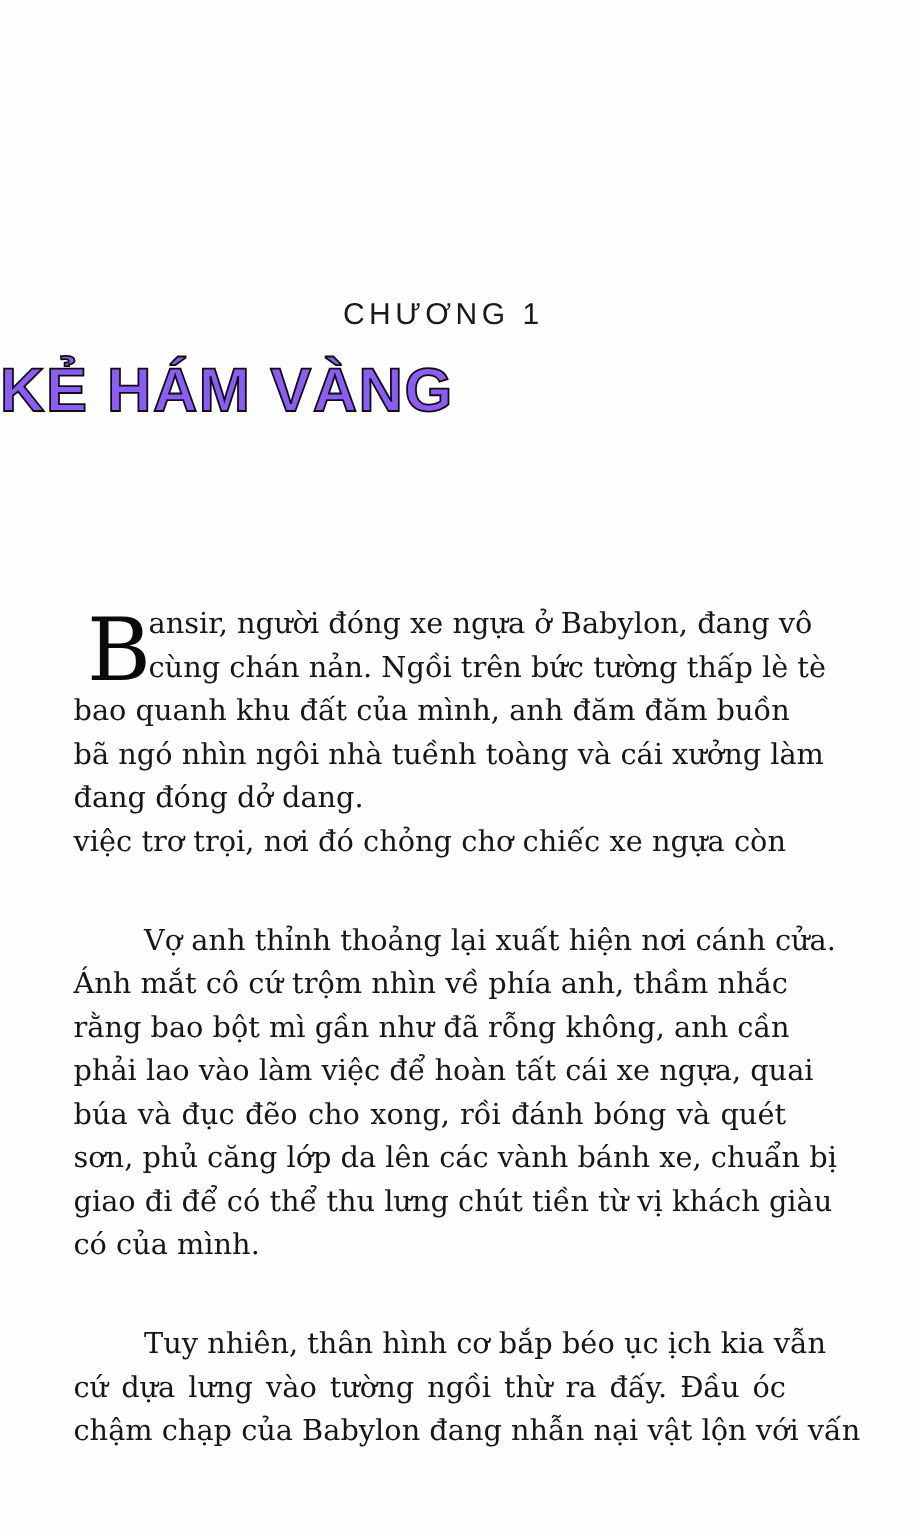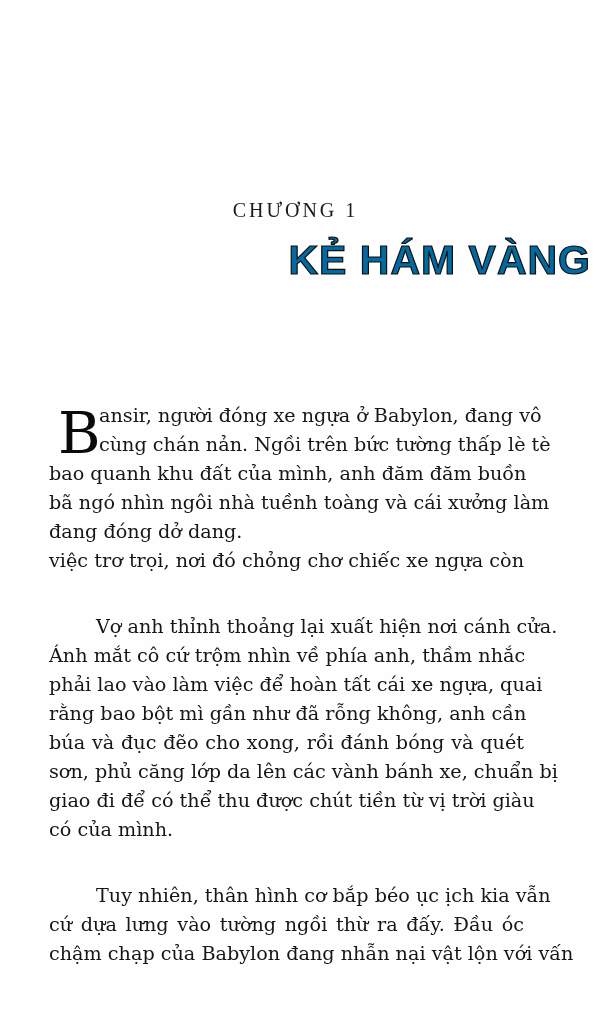--- a/index.html
+++ b/index.html
@@ -20,37 +20,37 @@
       width: 611px;
       height: 1024px;
       background: #fefefe;
     }
     .chapter-label {
       position: absolute;
       top: 197px;
       left: 0;
       width: 591px;
       text-align: center;
-      font-family: Liberation Serif, serif;
+      font-family: Liberation Sans, sans-serif;
       font-size: 20px;
       letter-spacing: 3px;
       color: #1a1a1a;
       line-height: 26px;
     }
     .chapter-title {
       position: absolute;
       top: 236px;
       left: 0;
       width: 591px;
-      text-align: right;
+      text-align: left;
       font-family: "Liberation Sans", sans-serif;
       font-weight: bold;
       font-size: 41px;
       letter-spacing: 1px;
-      color: #0369a1;
+      color: #8b5cf6;
       line-height: 48px;
       -webkit-text-stroke: 1.2px #0e0e0e;
     }
     .body-text {
       position: absolute;
       left: 49px;
       top: 401px;
       width: 475px;
       font-family: "DejaVu Serif", serif;
       font-size: 19.2px;
@@ -112,25 +112,25 @@
       <span class="line dropped"><span class="line-inner">cùng chán nản. Ngồi trên bức tường thấp lè tè</span></span>
       <span class="line"><span class="line-inner">bao quanh khu đất của mình, anh đăm đăm buồn</span></span>
       <span class="line"><span class="line-inner">bã ngó nhìn ngôi nhà tuềnh toàng và cái xưởng làm</span></span>
       <span class="line last"><span class="line-inner">đang đóng dở dang.</span></span>
       <span class="line"><span class="line-inner">việc trơ trọi, nơi đó chỏng chơ chiếc xe ngựa còn</span></span>
     </div>
 
     <div class="para">
       <span class="line indent"><span class="line-inner">Vợ anh thỉnh thoảng lại xuất hiện nơi cánh cửa.</span></span>
       <span class="line"><span class="line-inner">Ánh mắt cô cứ trộm nhìn về phía anh, thầm nhắc</span></span>
+      <span class="line"><span class="line-inner">rằng bao bột mì gần như đã rỗng không, anh cần</span></span>
       <span class="line"><span class="line-inner">phải lao vào làm việc để hoàn tất cái xe ngựa, quai</span></span>
-      <span class="line"><span class="line-inner">rằng bao bột mì gần như đã rỗng không, anh cần</span></span>
       <span class="line"><span class="line-inner">búa và đục đẽo cho xong, rồi đánh bóng và quét</span></span>
       <span class="line"><span class="line-inner">sơn, phủ căng lớp da lên các vành bánh xe, chuẩn bị</span></span>
-      <span class="line"><span class="line-inner">giao đi để có thể thu được chút tiền từ vị trời giàu</span></span>
+      <span class="line"><span class="line-inner">giao đi để có thể thu lưng chút tiền từ vị khách giàu</span></span>
       <span class="line last"><span class="line-inner">có của mình.</span></span>
     </div>
 
     <div class="para">
       <span class="line indent"><span class="line-inner">Tuy nhiên, thân hình cơ bắp béo ục ịch kia vẫn</span></span>
       <span class="line"><span class="line-inner">cứ dựa lưng vào tường ngồi thừ ra đấy. Đầu óc</span></span>
       <span class="line"><span class="line-inner">chậm chạp của Babylon đang nhẫn nại vật lộn với vấn</span></span>
     </div>
 
   </div>

